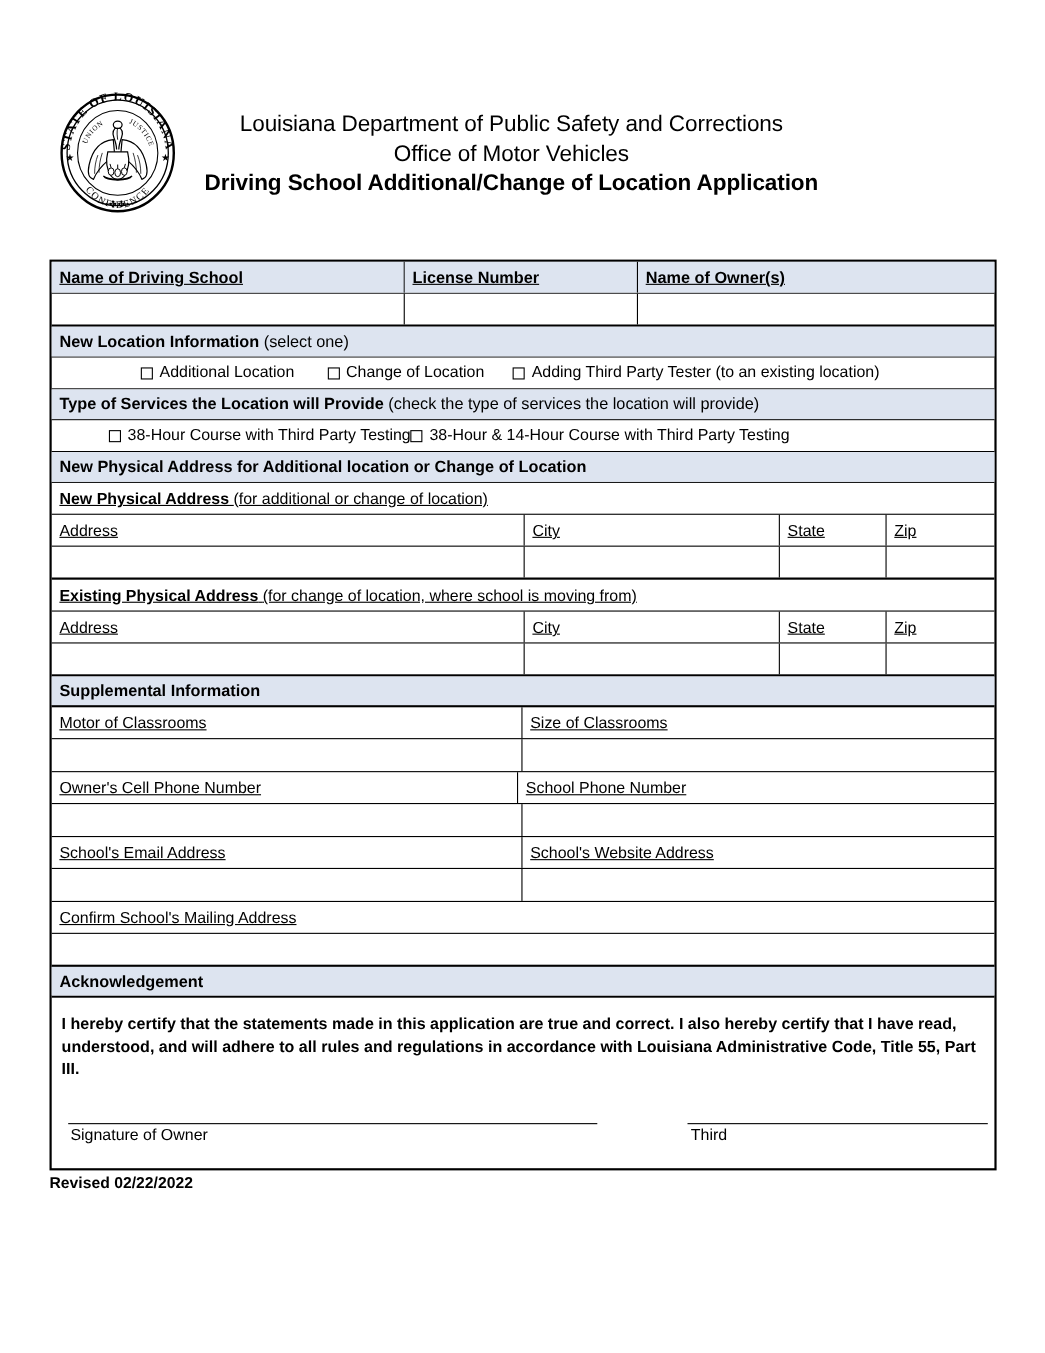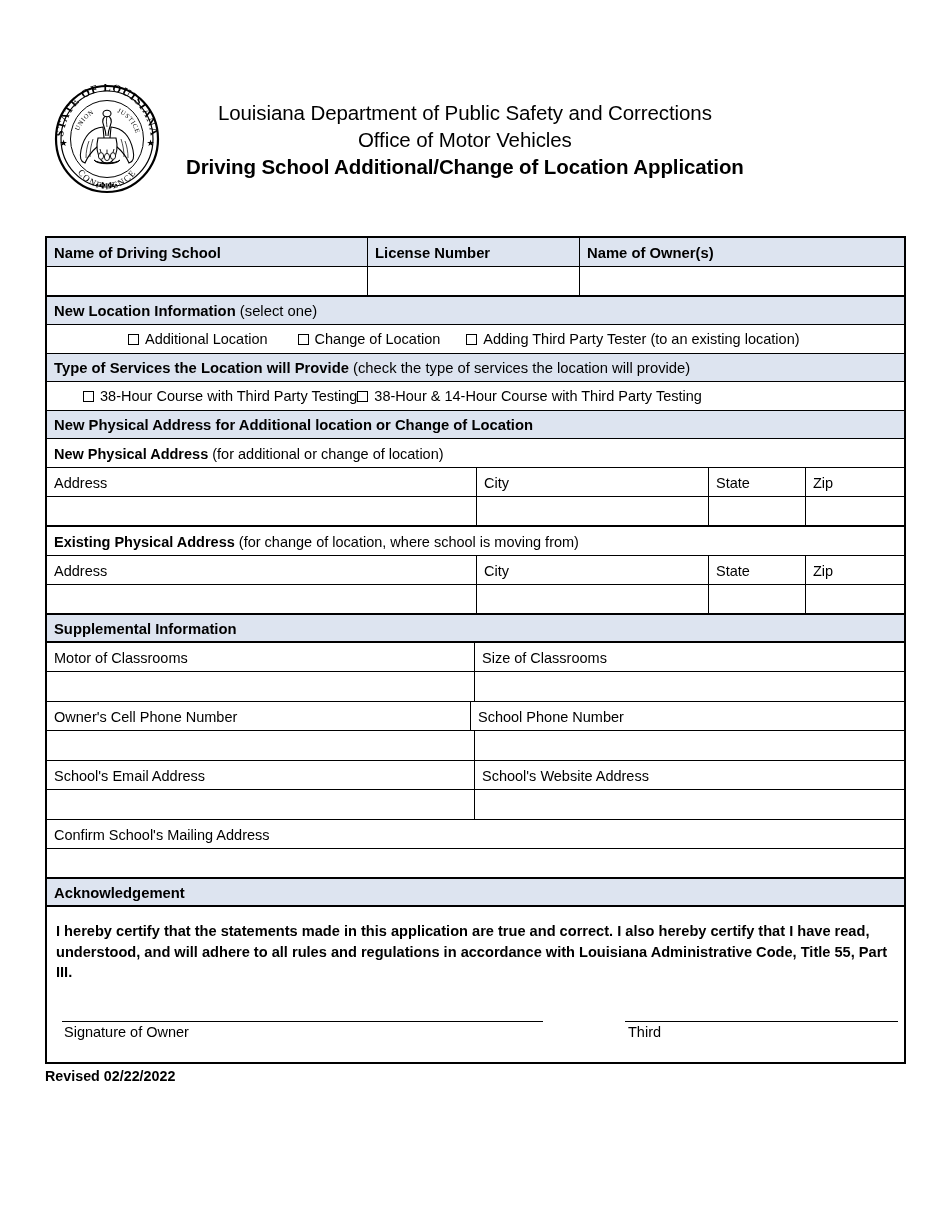--- a/index.html
+++ b/index.html
@@ -78,20 +78,21 @@
   .row.last { border-bottom: none; }
   .row.thick { border-bottom: 2px solid #000; }
 
   .cell {
     box-sizing: border-box;
     padding: 6px 7px;
     font-size: 14.5px;
     line-height: 1.25;
     border-right: 1px solid #000;
     overflow: hidden;
+    text-decoration: underline;
   }
   .cell.lastcol { border-right: none; }
   .cell.blank { padding: 0; }
 
   .band {
     background: #dde4f0;
     font-weight: bold;
     font-size: 14.8px;
     padding: 6px 7px;
     box-sizing: border-box;
@@ -288,21 +289,21 @@
           <span>Adding Third Party Tester (to an existing location)</span>
         </div>
       </div>
     </div>
 
     <div class="row bandrow">
       <div class="band"><span>Type of Services the Location will Provide</span> <span class="light">(check the type of services the location will provide)</span></div>
     </div>
 
     <div class="row cbrow">
-      <div class="cb-inner" style="padding-left:36px">
+      <div class="cb-inner" style="padding-left:52px">
         <div class="cbitem">
           <span class="box"></span>
           <span>38-Hour Course with Third Party Testing</span>
         </div>
         <div class="cbitem" style="">
           <span class="box"></span>
           <span>38-Hour &amp; 14-Hour Course with Third Party Testing</span>
         </div>
       </div>
     </div>

